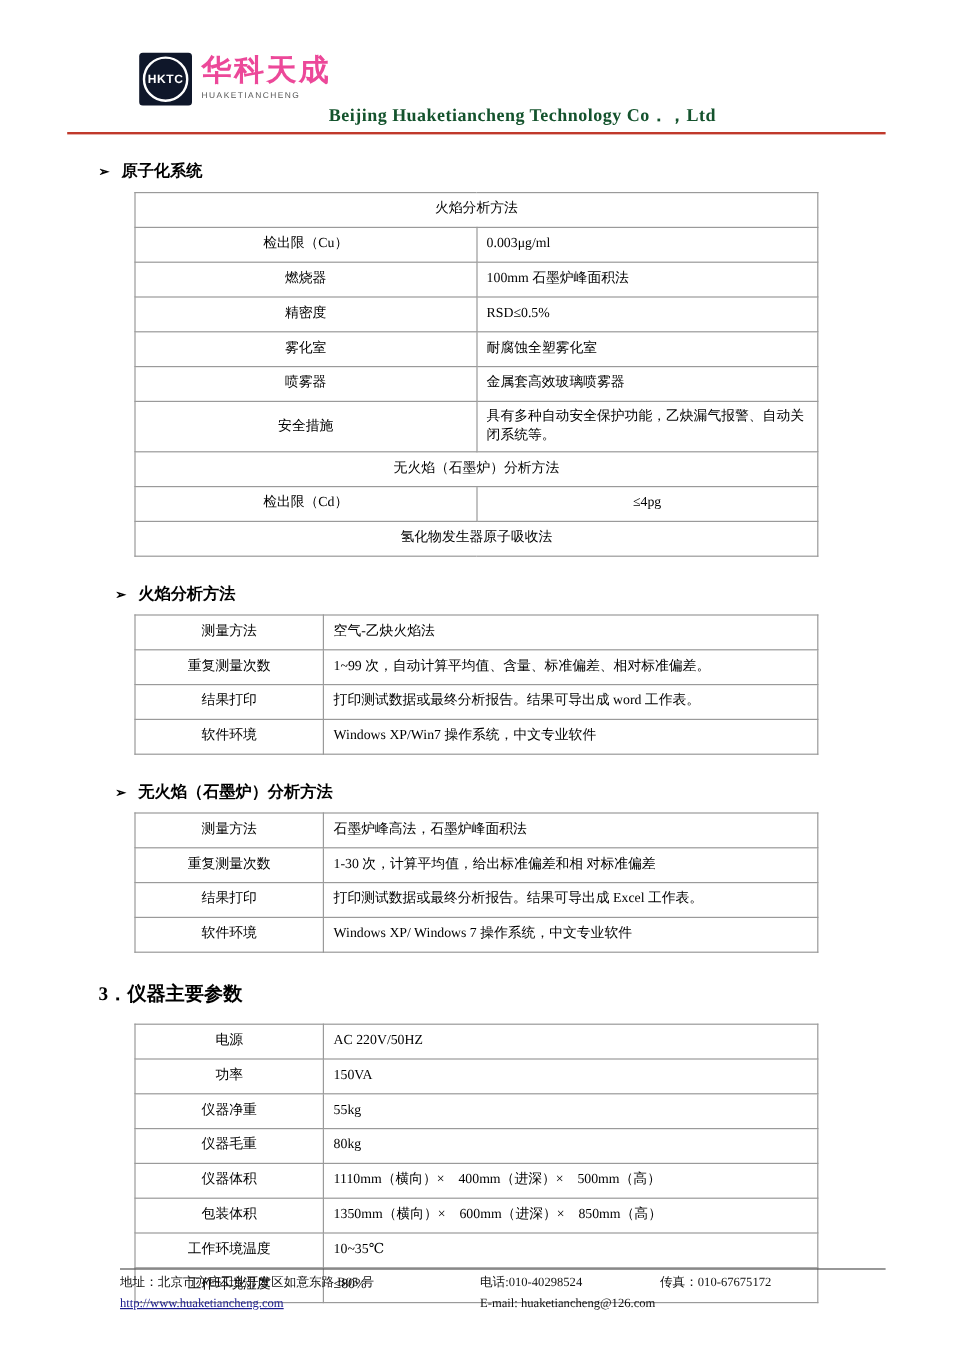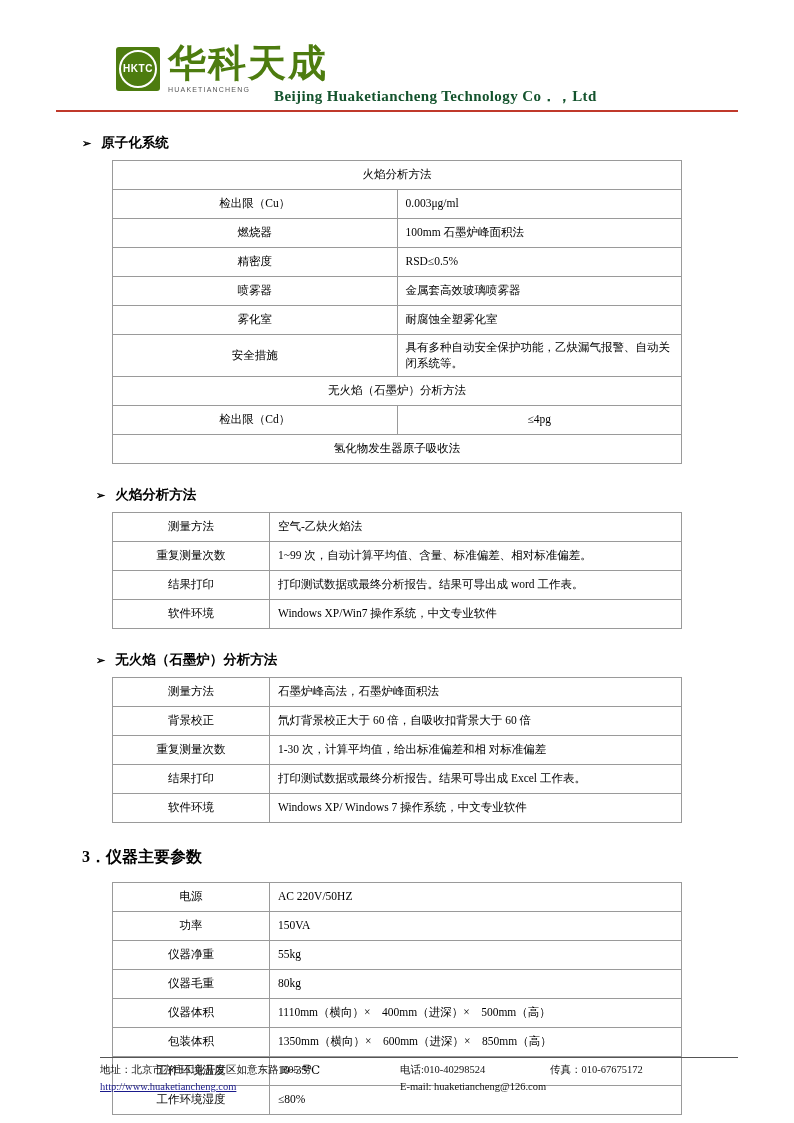--- a/index.html
+++ b/index.html
@@ -32,21 +32,21 @@
   .logo-wrap {
     position: absolute;
     left: 60px;
     top: 4px;
     display: flex;
     align-items: center;
   }
   .logo-mark {
     width: 44px;
     height: 44px;
-    background: #4d7c0f;
+    background: #0f172a;
     border-radius: 3px;
     position: relative;
     display: flex;
     align-items: center;
     justify-content: center;
     margin-right: 8px;
   }
   .logo-mark .circle {
     width: 34px;
     height: 34px;
@@ -55,24 +55,24 @@
     display: flex;
     align-items: center;
     justify-content: center;
     font-family: "Liberation Sans", sans-serif;
     font-size: 10px;
     color: #ffffff;
     font-weight: bold;
     letter-spacing: 0.5px;
   }
   .logo-text-cn {
-    font-family: Liberation Serif, serif;
-    font-size: 38px;
-    font-weight: bold;
-    color: #4d7c0f;
+    font-family: Liberation Mono, monospace;
+    font-size: 25px;
+    font-weight: bold;
+    color: #ec4899;
     letter-spacing: 2px;
     line-height: 1;
   }
   .logo-text-en {
     font-family: "Liberation Sans", sans-serif;
     font-size: 7px;
     color: #555;
     letter-spacing: 1.2px;
     margin-top: 4px;
   }
@@ -185,26 +185,26 @@
     </tr>
     <tr>
       <td class="label">燃烧器</td>
       <td>100mm 石墨炉峰面积法</td>
     </tr>
     <tr>
       <td class="label">精密度</td>
       <td>RSD≤0.5%</td>
     </tr>
     <tr>
+      <td class="label">雾化室</td>
+      <td>耐腐蚀全塑雾化室</td>
+    </tr>
+    <tr>
       <td class="label">喷雾器</td>
       <td>金属套高效玻璃喷雾器</td>
-    </tr>
-    <tr>
-      <td class="label">雾化室</td>
-      <td>耐腐蚀全塑雾化室</td>
     </tr>
     <tr>
       <td class="label">安全措施</td>
       <td>具有多种自动安全保护功能，乙炔漏气报警、自动关闭系统等。</td>
     </tr>
     <tr>
       <td class="center" colspan="2">无火焰（石墨炉）分析方法</td>
     </tr>
     <tr>
       <td class="label">检出限（Cd）</td>
@@ -245,24 +245,20 @@
   <div class="h-bullet indent">
     <span class="arrow">➢</span>
     <span>无火焰（石墨炉）分析方法</span>
   </div>
 
   <table class="tbl-graphite">
     <tbody>
         <tr>
       <td class="label">测量方法</td>
       <td>石墨炉峰高法，石墨炉峰面积法</td>
-    </tr>
-    <tr>
-      <td class="label">背景校正</td>
-      <td>氘灯背景校正大于 60 倍，自吸收扣背景大于 60 倍</td>
     </tr>
     <tr>
       <td class="label">重复测量次数</td>
       <td>1-30 次，计算平均值，给出标准偏差和相 对标准偏差</td>
     </tr>
     <tr>
       <td class="label">结果打印</td>
       <td>打印测试数据或最终分析报告。结果可导出成 Excel 工作表。</td>
     </tr>
     <tr>

